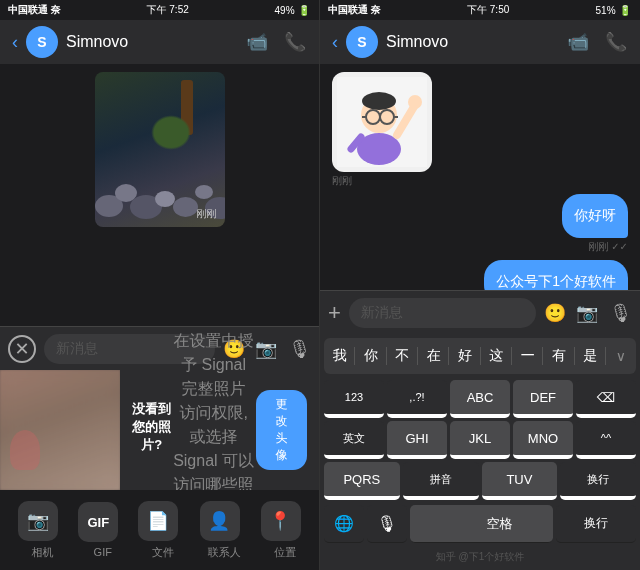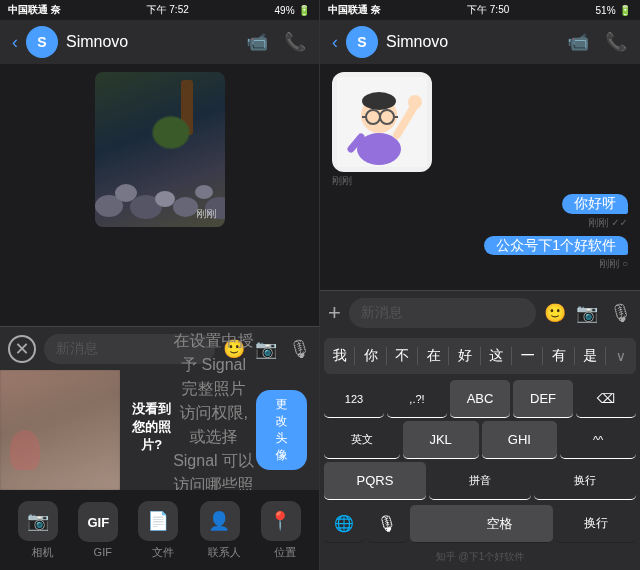--- a/index.html
+++ b/index.html
@@ -316,21 +316,21 @@
       display: flex;
       flex-direction: column;
       align-items: flex-end;
       gap: 2px;
       max-width: 220px;
     }
     .bubble {
       background: #4a9eff;
       color: #fff;
       border-radius: 18px 18px 4px 18px;
-      padding: 0 12px;
+      padding: 12px 12px;
       font-size: 14px;
       line-height: 1.4;
     }
     .bubble-time {
       color: #666;
       font-size: 10px;
     }
 
     .r-input-bar {
       height: 44px;
@@ -413,21 +413,21 @@
       flex: 1;
       height: 38px;
       background: #4a4a4c;
       border-radius: 5px;
       display: flex;
       align-items: center;
       justify-content: center;
       color: #fff;
       font-size: 13px;
       cursor: pointer;
-      border-bottom: 1px solid #ffffff;
+      border-bottom: 4px solid #ffffff;
     }
     .kb-key.dark {
       background: #2c2c2e;
     }
     .kb-key.small {
       font-size: 11px;
     }
 
     .kb-bottom-row {
       display: flex;
@@ -701,28 +701,30 @@
     <div class="kb-row">
       <div class="kb-key dark small">123</div>
       <div class="kb-key dark small">,.?!</div>
       <div class="kb-key">ABC</div>
       <div class="kb-key">DEF</div>
       <div class="kb-key dark">⌫</div>
     </div>
 
     <div class="kb-row">
       <div class="kb-key dark small">英文</div>
+      <div class="kb-key">GHI</div>
       <div class="kb-key">JKL</div>
-      <div class="kb-key">GHI</div>
+      <div class="kb-key">MNO</div>
       <div class="kb-key dark small">^^</div>
     </div>
 
     <div class="kb-row">
       <div class="kb-key">PQRS</div>
       <div class="kb-key dark small">拼音</div>
+      <div class="kb-key">TUV</div>
       <div class="kb-key dark small">换行</div>
     </div>
 
     <div class="kb-bottom-row">
       <div class="kb-globe">🌐</div>
       <div class="kb-mic">🎙</div>
       <div class="kb-space">
         <span>空格</span>
       </div>
       <div class="kb-return">

